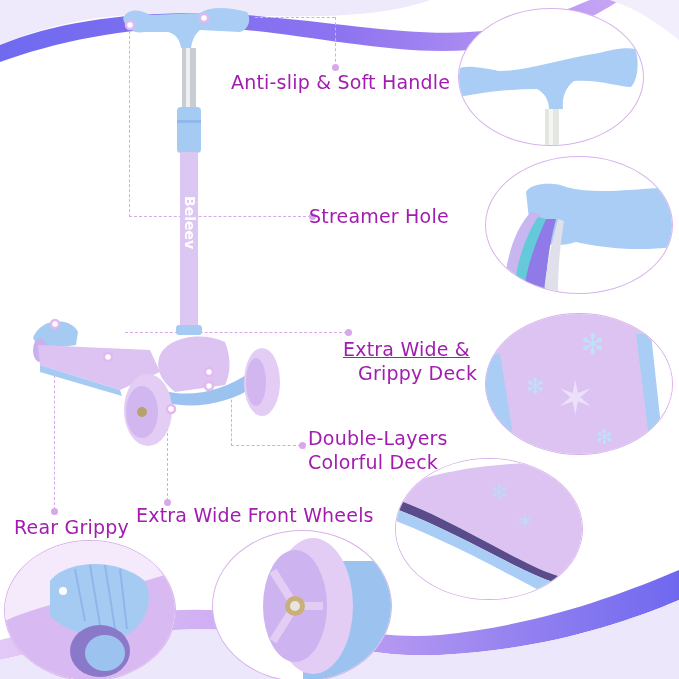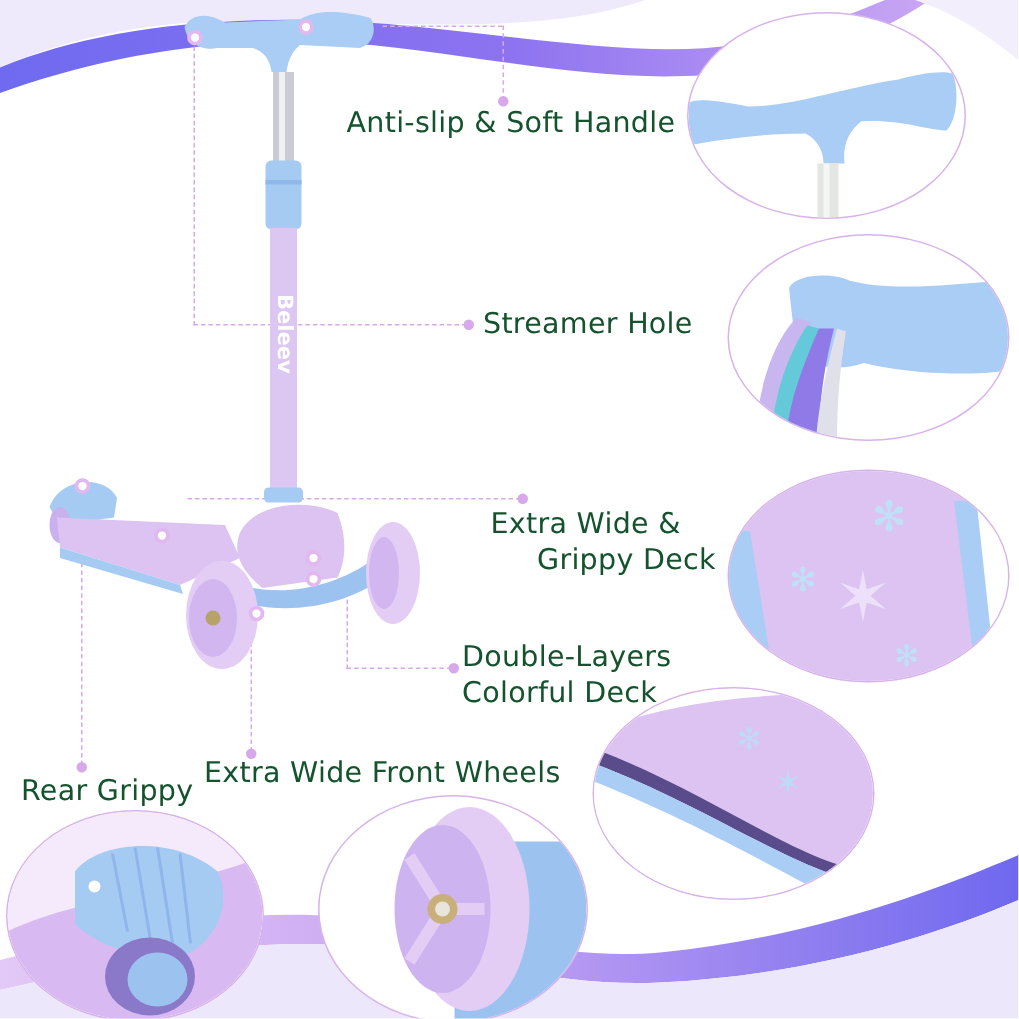--- a/index.html
+++ b/index.html
@@ -1,18 +1,18 @@
 <!DOCTYPE html>
 <html><head>
 <meta charset="utf-8">
 <style>
   html, body { margin:0; padding:0; }
   body { width:679px; height:679px; position:relative; overflow:hidden; background:#ffffff; font-family:"DejaVu Sans", sans-serif; }
   .abs { position:absolute; }
-  .label { position:absolute; color:#14532d; font-size:19px; line-height:23px; letter-spacing:0.2px; white-space:nowrap; font-family:"DejaVu Sans", sans-serif; }
+  .label { position:absolute; color:#a21caf; font-size:19px; line-height:23px; letter-spacing:0.2px; white-space:nowrap; font-family:"DejaVu Sans", sans-serif; }
   .ellipse { position:absolute; border:1.5px solid #d8b3ea; border-radius:50%; overflow:hidden; background:#fff; }
   .dash-v { position:absolute; border-left:1.5px dashed #d7a8ea; width:0; }
   .dash-h { position:absolute; border-top:1.5px dashed #d7a8ea; height:0; }
   .dot { position:absolute; width:7px; height:7px; border-radius:50%; background:#d7a8ea; }
 </style>
 </head>
 <body>
 
 <svg class="abs" style="left:0;top:0" width="679" height="679" viewBox="0 0 679 679">
   <defs>
@@ -91,22 +91,22 @@
   <ellipse cx="262" cy="382" rx="18" ry="34" fill="#e3cdf5"></ellipse>
   <ellipse cx="256" cy="382" rx="10" ry="24" fill="#d2b6f0"></ellipse>
 
   <ellipse cx="148" cy="410" rx="24" ry="36" fill="#e3cdf5"></ellipse>
   <ellipse cx="142" cy="412" rx="16" ry="26" fill="#d2b6f0"></ellipse>
   <circle cx="142" cy="412" r="5" fill="#b7a36a"></circle>
   <circle cx="171" cy="409" r="4" fill="#fff" stroke="#e2b8f0" stroke-width="2.5"></circle>
 </svg>
 
 <div class="label" style="left:231px;top:71px;">Anti-slip &amp; Soft Handle</div>
-<div class="label" style="left:322px;top:205px;">Streamer Hole</div>
-<div class="label" style="left:327px;top:338px;">Extra Wide &amp;</div>
+<div class="label" style="left:309px;top:205px;">Streamer Hole</div>
+<div class="label" style="left:343px;top:338px;text-decoration:underline;">Extra Wide &amp;</div>
 <div class="label" style="left:343px;top:362px;margin-left:15px;">Grippy Deck</div>
 <div class="label" style="left:308px;top:427px;">Double-Layers</div>
 <div class="label" style="left:308px;top:451px;">Colorful Deck</div>
 <div class="label" style="left:136px;top:504px;">Extra Wide Front Wheels</div>
 <div class="label" style="left:14px;top:516px;">Rear Grippy</div>
 
 <div class="ellipse" style="left:458px;top:8px;width:184px;height:136px;">
   <svg width="184" height="136" viewBox="0 0 184 136">
     <path d="M0,60 C4,56 20,58 40,62 C70,62 100,50 140,44 C155,40 168,38 176,40 C180,48 180,70 172,78 C160,78 140,70 115,72 C105,80 103,90 104,100 L90,100 C90,92 86,84 78,80 C50,80 20,84 0,88 Z" fill="#a9cdf4"></path>
     <rect x="86" y="100" width="14" height="40" fill="#e4e6e2"></rect>

